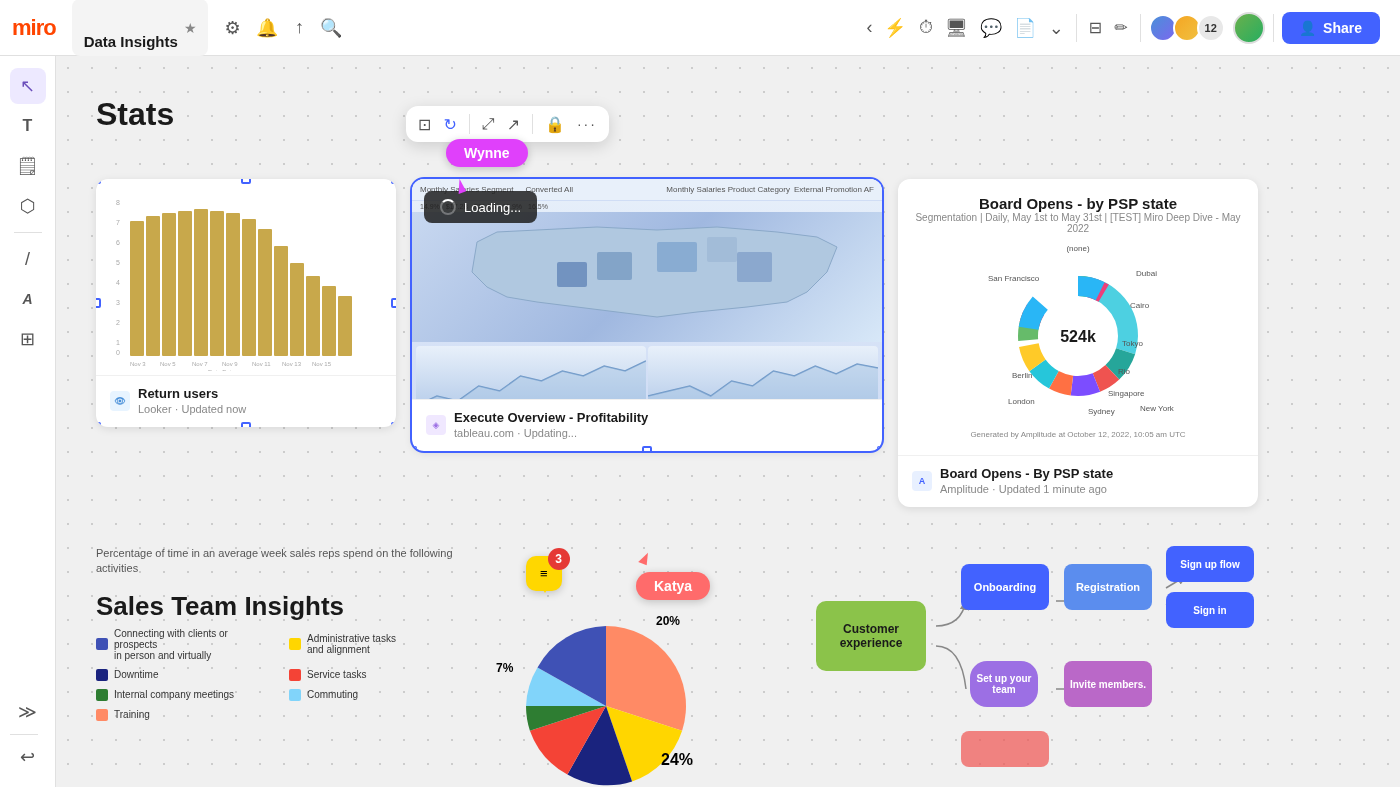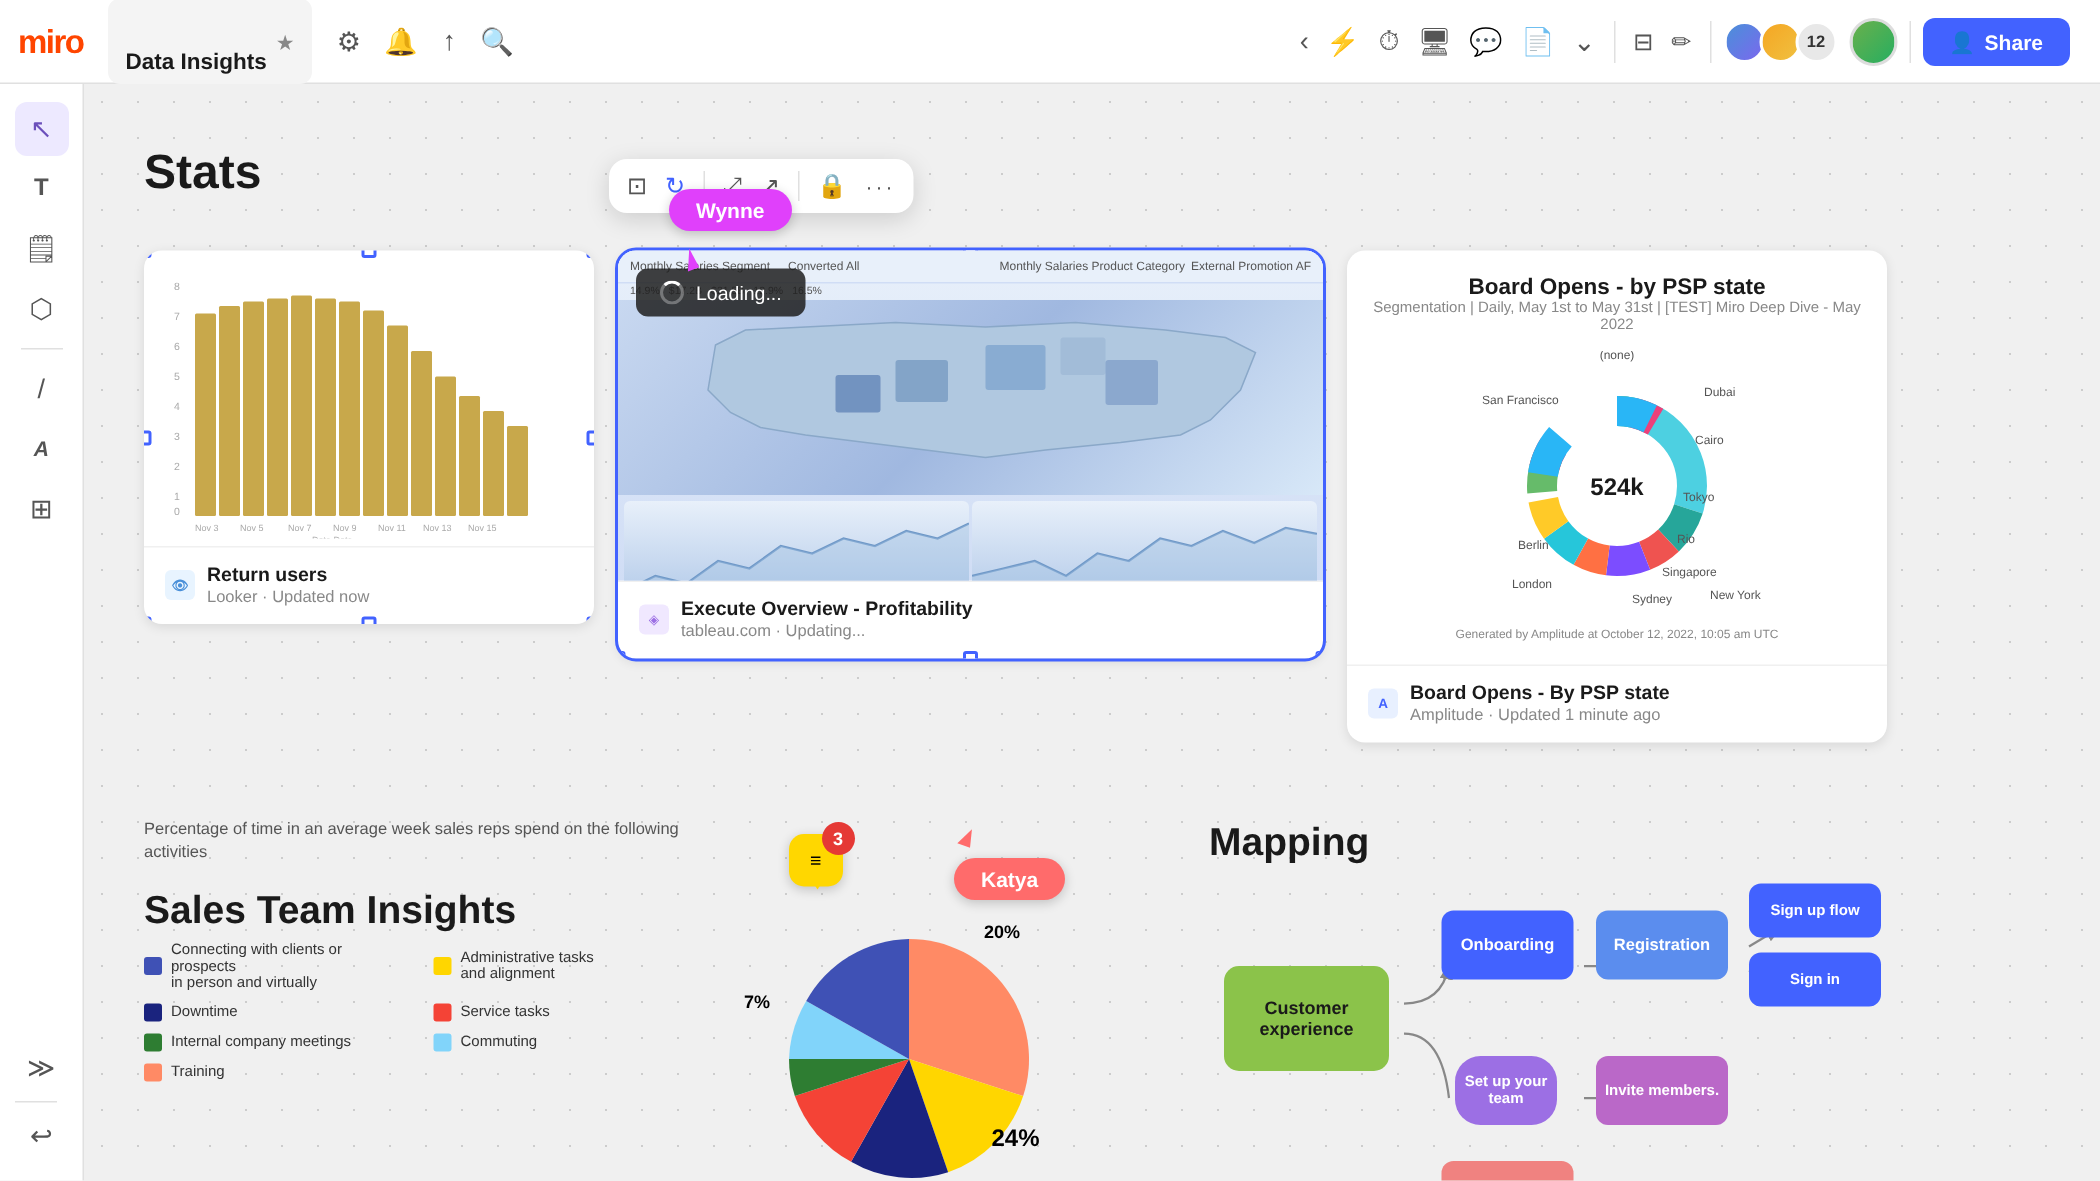--- a/index.html
+++ b/index.html
@@ -65,21 +65,21 @@
 
     
     .canvas-content {
       position: relative; width: 100%; height: 100%;
     }
 
     
     .stats-section {
       position: absolute; left: 40px; top: 40px;
     }
-    .section-title { font-size: 32px; font-weight: 700; color: #1a1a1a; margin-bottom: 16px; }
+    .section-title { font-size: 32px; font-weight: 700; color: #1a1a1a; margin-bottom: 28px; }
 
     
     .cards-row {
       display: flex; gap: 16px; align-items: flex-start;
     }
 
     
     .widget-card {
       background: #fff; border-radius: 12px; overflow: hidden;
       box-shadow: 0 2px 8px rgba(0,0,0,0.1);
@@ -560,21 +560,20 @@
             <path d="M0,0 L-76.1,24.7 A80,80 0 0,1 -80,0 Z" fill="#2e7d32"></path>
 
             <path d="M0,0 L-80,0 A80,80 0 0,1 -68.5,-38.6 Z" fill="#81d4fa"></path>
 
             <path d="M0,0 L-68.5,-38.6 A80,80 0 0,1 0,-80 Z" fill="#3f51b5"></path>
           </svg>
         </div>
       </div>
 
       <div style="width:420px; position:relative;">
-        <div style="font-size:26px; font-weight:700; color:#1a1a1a; margin-bottom:12px;">Mapping</div>
 
         <div style="position:relative; width:420px; height:220px;">
           <svg style="position:absolute; top:0; left:0; width:100%; height:100%;" viewBox="0 0 420 220">
 
             <path d="M 130 80 Q 155 80 160 55" stroke="#888" stroke-width="1.5" fill="none" marker-end="url(#arrow)"></path>
 
             <path d="M 130 100 Q 155 100 160 143" stroke="#888" stroke-width="1.5" fill="none"></path>
 
             <path d="M 250 55 L 270 55" stroke="#888" stroke-width="1.5" fill="none" marker-end="url(#arrow)"></path>
 

